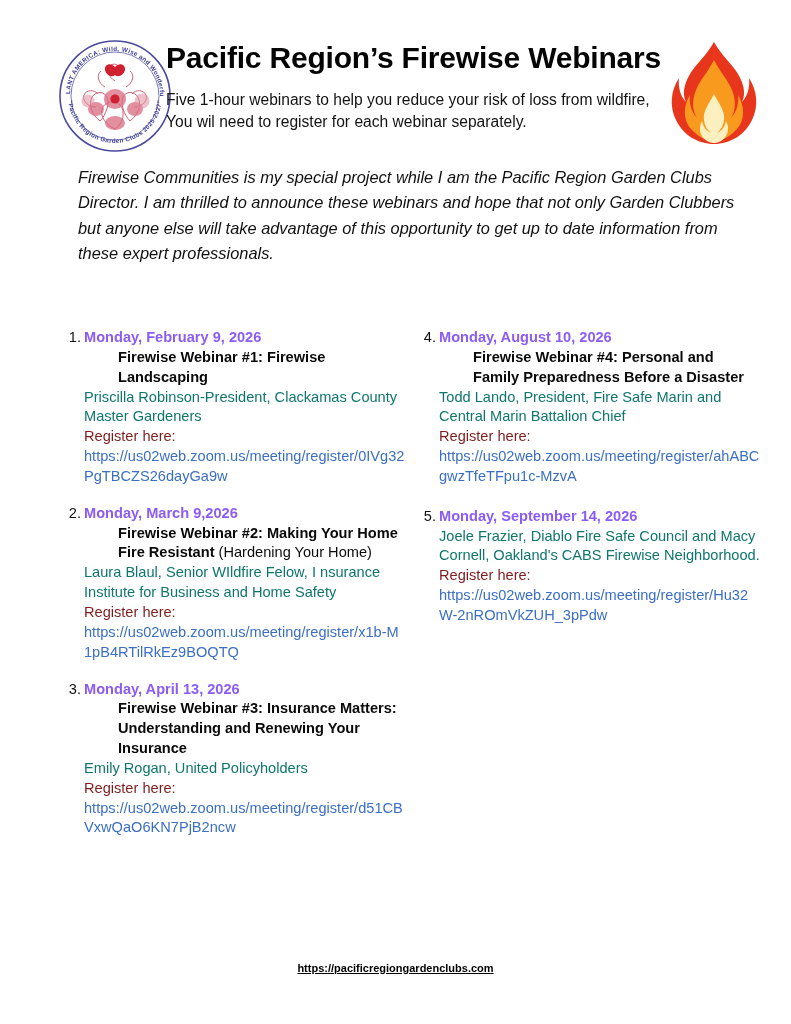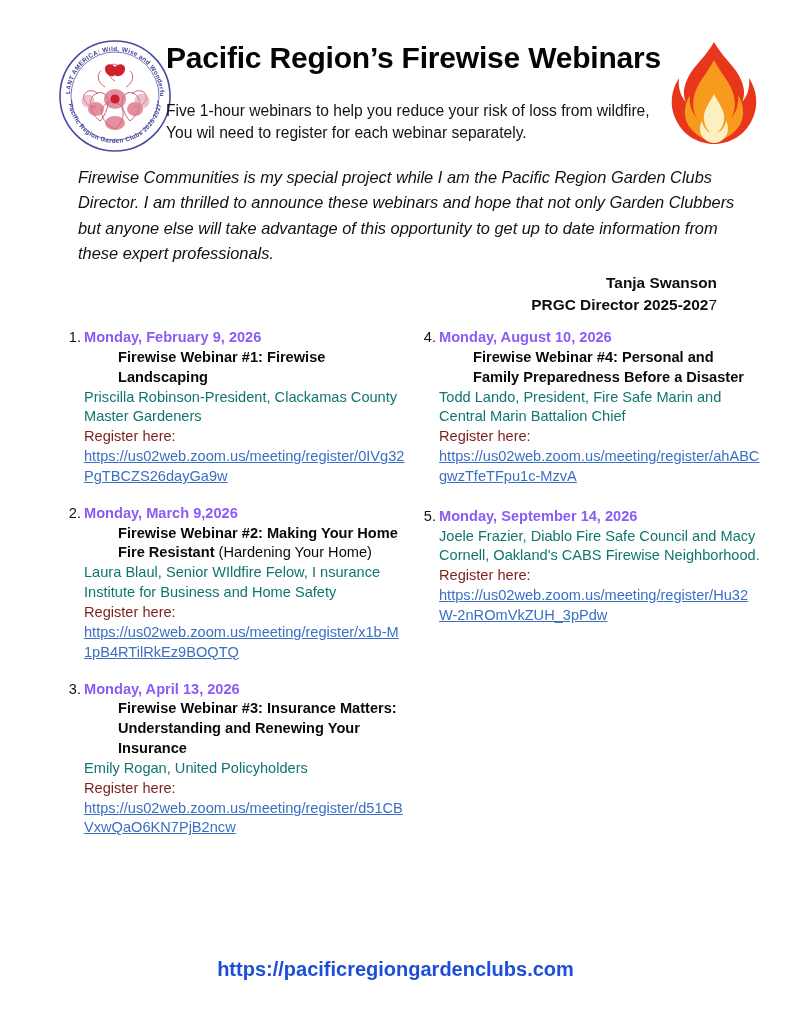--- a/index.html
+++ b/index.html
@@ -50,21 +50,21 @@
     font-size: 30px;
     font-weight: bold;
     letter-spacing: -0.2px;
     color: #050505;
     line-height: 1.12;
   }
 
   .header-sub {
     position: absolute;
     left: 166px;
-    top: 100px;
+    top: 89px;
     width: 500px;
     font-size: 15.6px;
     line-height: 1.42;
     color: #131313;
   }
 
   .flame-icon {
     position: absolute;
     left: 668px;
     top: 40px;
@@ -139,38 +139,38 @@
     font-weight: normal;
   }
   .item-speaker {
     color: #0f766e;
   }
   .item-reg {
     color: #7f1d1d;
   }
   .item-link {
     color: #3b6fc4;
-    text-decoration: underline;
     word-break: break-all;
     cursor: pointer;
     display: inline;
   }
 
   
   .footer {
     position: absolute;
     left: 0;
     top: 958px;
     width: 791px;
     text-align: center;
   }
   .footer-link {
-    font-size: 20px;
-    font-weight: bold;
-    color: #1d4ed8;
+    font-size: 11px;
+    font-weight: bold;
+    color: #000000;
+    text-decoration: underline;
     cursor: pointer;
   }
 </style>
 </head>
 <body>
 
 <div class="page">
 
   <div class="header">
 
@@ -225,24 +225,20 @@
           <path d="M46,2 C54,16 64,24 70,34 C76,44 78,54 74,62 C80,56 82,46 81,38 C89,50 91,66 84,80 C77,95 62,104 46,104 C30,104 15,95 8,80 C1,66 3,50 11,38 C10,46 12,56 18,62 C14,54 16,44 22,34 C28,24 38,16 46,2 Z" fill="#e8361c"></path>
           <path d="M46,20 C52,32 60,40 64,50 C68,60 68,70 63,78 C69,72 71,62 70,55 C77,66 77,80 69,89 C61,98 52,101 46,101 C40,101 31,98 23,89 C15,80 15,66 22,55 C21,62 23,72 29,78 C24,70 24,60 28,50 C32,40 40,32 46,20 Z" fill="#f79a1e"></path>
           <path d="M46,54 C50,62 55,68 56,75 C57,82 54,89 49,93 C54,91 57,86 58,81 C62,88 60,97 53,101 C49,103 47,103 46,103 C45,103 43,103 39,101 C32,97 30,88 34,81 C35,86 38,91 43,93 C38,89 35,82 36,75 C37,68 42,62 46,54 Z" fill="#fdf0c0"></path>
         </g>
       </svg>
     </div>
   </div>
 
   <div class="intro">Firewise Communities is my special project while I am the Pacific Region Garden Clubs Director. I am thrilled to announce these webinars and hope that not only Garden Clubbers but anyone else will take advantage of this opportunity to get up to date information from these expert professionals.</div>
 
-  <div class="signature">
-    <div>Tanja Swanson</div>
-    <div><span>PRGC Director 2025-202</span><span class="sig-tail">7</span></div>
-  </div>
 
   <div class="col col-left">
 
     <div class="item">
       <span class="item-num">1.</span>
       <div class="item-date">Monday, February 9, 2026</div>
       <div class="item-title"><span>Firewise Webinar #1: Firewise Landscaping</span><span class="title-plain"></span></div>
       <div class="item-speaker">Priscilla Robinson-President, Clackamas County Master Gardeners</div>
       <div class="item-reg">Register here:</div>
       <div><span class="item-link">https://us02web.zoom.us/meeting/register/0IVg32PgTBCZS26dayGa9w</span></div>

